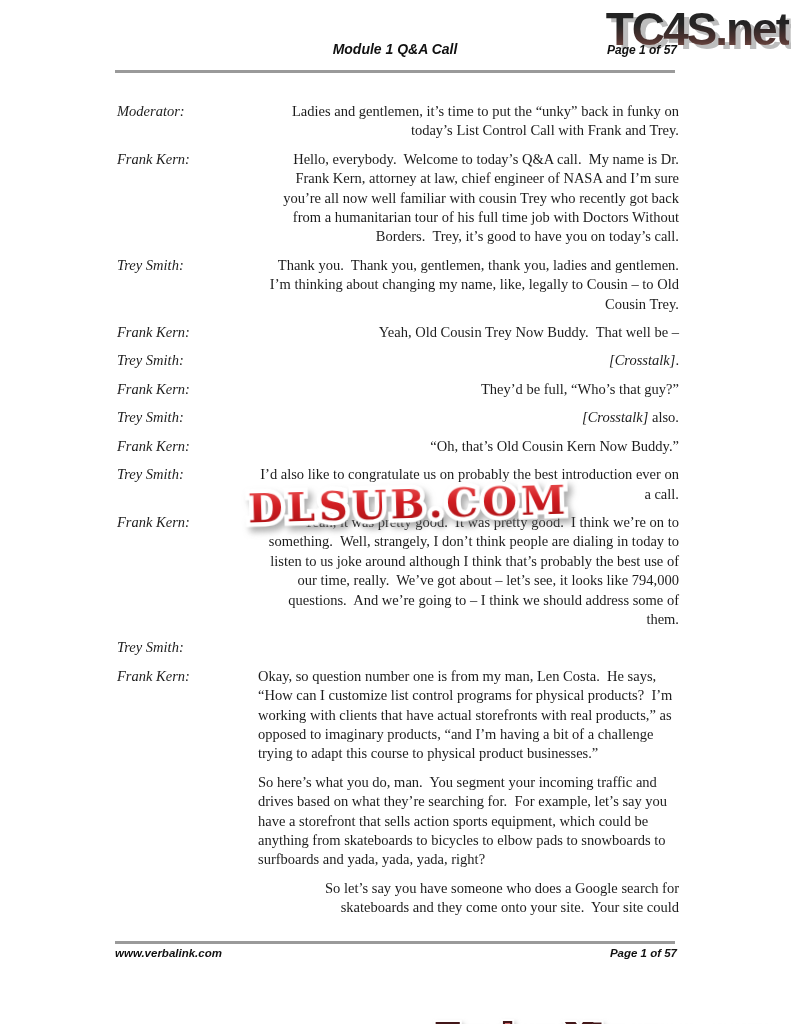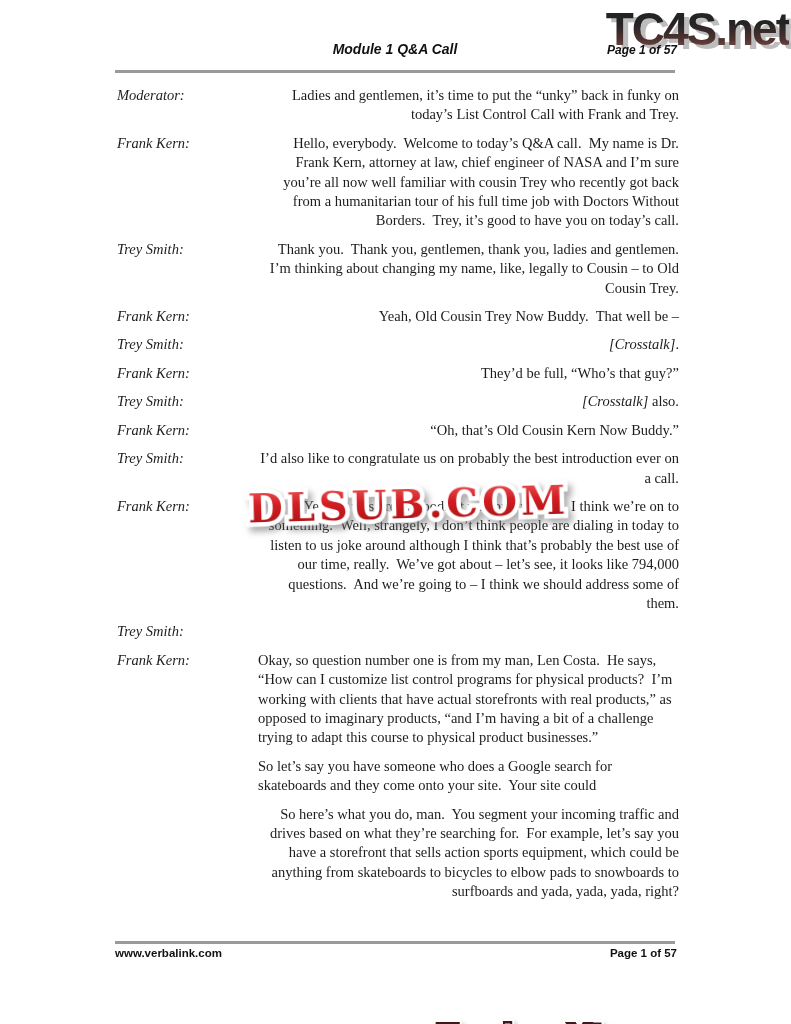--- a/index.html
+++ b/index.html
@@ -43,36 +43,36 @@
   }
   .rule{
     position:absolute; left:115px; width:560px; height:3px;
     background:#9a9a9a;
   }
   .rule-top{ top:70px; }
   .rule-bottom{ top:941px; }
 
   
   .transcript{
-    position:absolute; left:117px; top:86px; width:562px;
+    position:absolute; left:117px; top:102px; width:562px;
     font-size:14.5px; line-height:19.4px;
   }
   .row{ display:flex; margin-bottom:9px; }
   .speaker{ width:141px; flex:none; font-style:italic; }
   .dialogue{ width:421px; }
   .dialogue p{ margin:0 0 9px 0; white-space:pre-wrap; }
   .dialogue p:last-child{ margin-bottom:0;text-align:right; }
   .it{ font-style:italic; }
 
   
   .footer-row{
     position:absolute; left:115px; top:947px; width:562px;
     display:flex; justify-content:space-between;
     font-family:"Liberation Sans", sans-serif;
-    font-weight:bold; font-size:11.5px; color:#111;
+    font-weight:bold; font-style:italic; font-size:11.5px; color:#111;
   }
 
   
   .dlsub{
     position:absolute; left:248px; top:484px;
     transform:rotate(-1.6deg);
     font-family:"DejaVu Serif", serif;
     font-weight:bold; font-size:40px; letter-spacing:4px;
     line-height:1; white-space:nowrap;
     filter:drop-shadow(4px 5px 3px rgba(110,110,110,0.55));
@@ -183,22 +183,22 @@
           <p><span>Yeah, it was pretty good.  It was pretty good.  I think we’re on to something.  Well, strangely, I don’t think people are dialing in today to listen to us joke around although I think that’s probably the best use of our time, really.  We’ve got about – let’s see, it looks like 794,000 questions.  And we’re going to – I think we should address some of them.</span></p>
         </div>
       </div>
       <div class="row">
         <div class="speaker">Trey Smith:</div>
       </div>
       <div class="row">
         <div class="speaker">Frank Kern:</div>
         <div class="dialogue">
           <p><span>Okay, so question number one is from my man, Len Costa.  He says, “How can I customize list control programs for physical products?  I’m working with clients that have actual storefronts with real products,” as opposed to imaginary products, “and I’m having a bit of a challenge trying to adapt this course to physical product businesses.”</span></p>
+          <p><span>So here’s what you do, man.  You segment your incoming traffic and drives based on what they’re searching for.  For example, let’s say you have a storefront that sells action sports equipment, which could be anything from skateboards to bicycles to elbow pads to snowboards to surfboards and yada, yada, yada, right?</span></p>
           <p><span>So let’s say you have someone who does a Google search for skateboards and they come onto your site.  Your site could</span></p>
-          <p><span>So here’s what you do, man.  You segment your incoming traffic and drives based on what they’re searching for.  For example, let’s say you have a storefront that sells action sports equipment, which could be anything from skateboards to bicycles to elbow pads to snowboards to surfboards and yada, yada, yada, right?</span></p>
         </div>
       </div>
     </div>
 
   <div class="rule rule-bottom" style="background: rgb(154, 154, 154);"></div>
   <div class="footer-row">
     <span>www.verbalink.com</span>
     <span>Page 1 of 57</span>
   </div>
 

